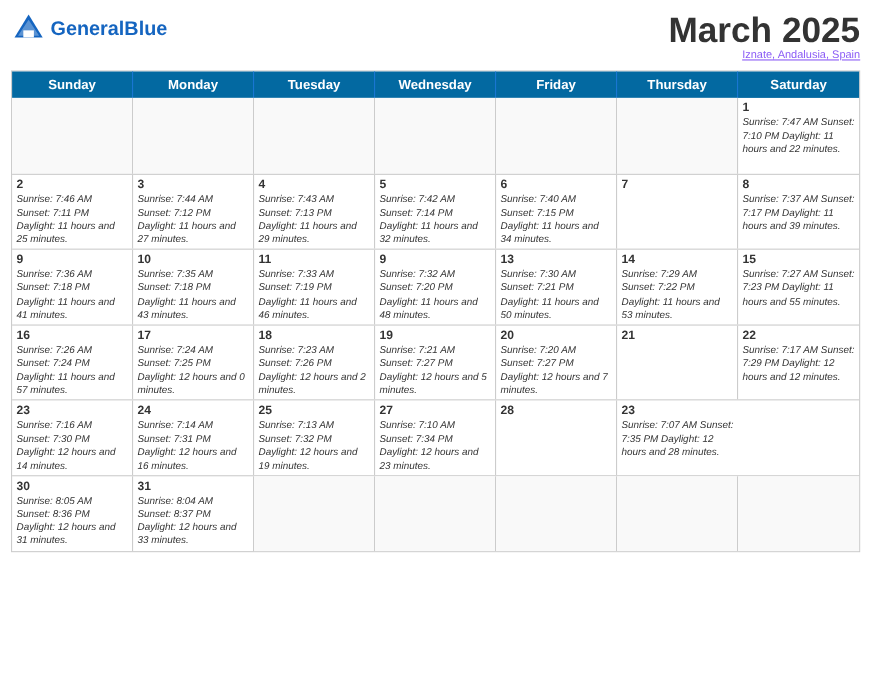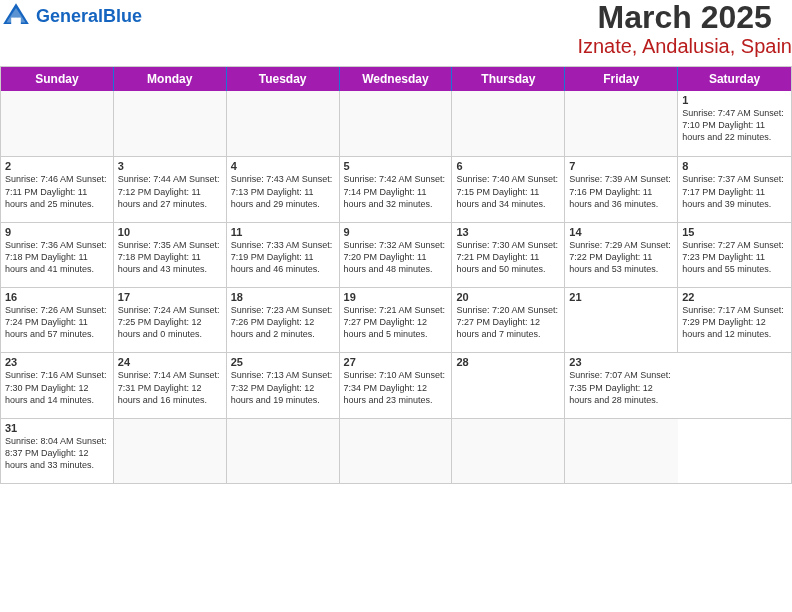--- a/index.html
+++ b/index.html
@@ -6,20 +6,21 @@
     body {
       width: 792px;
       height: 612px;
       font-family: Arial, sans-serif;
       background: #fff;
       overflow: hidden;
     }
     .page {
       width: 792px;
       height: 484px;
+      padding: 10px;
       display: flex;
       flex-direction: column;
     }
     .header {
       display: flex;
       justify-content: space-between;
       align-items: flex-start;
       margin-bottom: 8px;
     }
     .logo {
@@ -42,36 +43,36 @@
       height: 32px;
     }
     .title-block {
       text-align: right;
     }
     .month-title {
       font-size: 32px;
       font-weight: bold;
       color: #333;
       line-height: 1.1;
-      text-align: center;
     }
     .subtitle {
-      font-size: 20px;
-      color: #b91c1c;
+      font-size: 10px;
+      color: #8b5cf6;
+      text-decoration: underline;
     }
     .calendar {
       flex: 1;
       border: 1px solid #ccc;
       display: flex;
       flex-direction: column;
     }
     .day-headers {
       display: grid;
       grid-template-columns: repeat(7, 1fr);
-      background: #a21caf;
+      background: #0369a1;
     }
     .day-header {
       color: #fff;
       font-size: 12px;
       font-weight: bold;
       padding: 5px 4px;
       text-align: center;
       border-right: 1px solid #1976d2;
     }
     .day-header:last-child { border-right: none; }
@@ -100,20 +101,21 @@
     .day-number {
       font-size: 11px;
       font-weight: bold;
       margin-bottom: 1px;
       display: block;
     }
     .day-info {
       font-size: 9px;
       line-height: 1.35;
       color: #333;
+      font-style: italic;
     }
   </style>
 </head>
 <body>
 
 <div class="page">
   <div class="header">
     <div class="logo">
       <svg class="logo-icon" viewBox="0 0 40 40">
         <polygon points="20,4 36,30 4,30" fill="#1565c0"></polygon>
@@ -129,22 +131,22 @@
       <div class="subtitle">Iznate, Andalusia, Spain</div>
     </div>
   </div>
 
   <div class="calendar">
     <div class="day-headers">
     <div class="day-header">Sunday</div>
         <div class="day-header">Monday</div>
         <div class="day-header">Tuesday</div>
         <div class="day-header">Wednesday</div>
+        <div class="day-header">Friday</div>
         <div class="day-header">Thursday</div>
-        <div class="day-header">Friday</div>
         <div class="day-header">Saturday</div>
       </div>
     <div class="calendar-body">
     <div class="calendar-row">
           <div class="day-cell empty"></div>
           <div class="day-cell empty"></div>
           <div class="day-cell empty"></div>
           <div class="day-cell empty"></div>
           <div class="day-cell empty"></div>
           <div class="day-cell empty"></div>
@@ -187,24 +189,20 @@
           </div>
           <div class="day-cell">
             <span class="day-number">6</span>
             <div class="day-info">Sunrise: 7:40 AM
 Sunset: 7:15 PM
 Daylight: 11 hours
 and 34 minutes.</div>
           </div>
           <div class="day-cell">
             <span class="day-number">7</span>
-            <div class="day-info">Sunrise: 7:39 AM
-Sunset: 7:16 PM
-Daylight: 11 hours
-and 36 minutes.</div>
           </div>
           <div class="day-cell">
             <span class="day-number">8</span>
             <div class="day-info">Sunrise: 7:37 AM
 Sunset: 7:17 PM
 Daylight: 11 hours
 and 39 minutes.</div>
           </div>
         </div>
         <div class="calendar-row">
@@ -339,20 +337,27 @@
           </div>
           <div class="day-cell">
             <span class="day-number">23</span>
             <div class="day-info">Sunrise: 7:07 AM
 Sunset: 7:35 PM
 Daylight: 12 hours
 and 28 minutes.</div>
           </div>
         </div>
         <div class="calendar-row">
+          <div class="day-cell">
+            <span class="day-number">30</span>
+            <div class="day-info">Sunrise: 8:05 AM
+Sunset: 8:36 PM
+Daylight: 12 hours
+and 31 minutes.</div>
+          </div>
           <div class="day-cell">
             <span class="day-number">31</span>
             <div class="day-info">Sunrise: 8:04 AM
 Sunset: 8:37 PM
 Daylight: 12 hours
 and 33 minutes.</div>
           </div>
           <div class="day-cell empty"></div>
           <div class="day-cell empty"></div>
           <div class="day-cell empty"></div>

